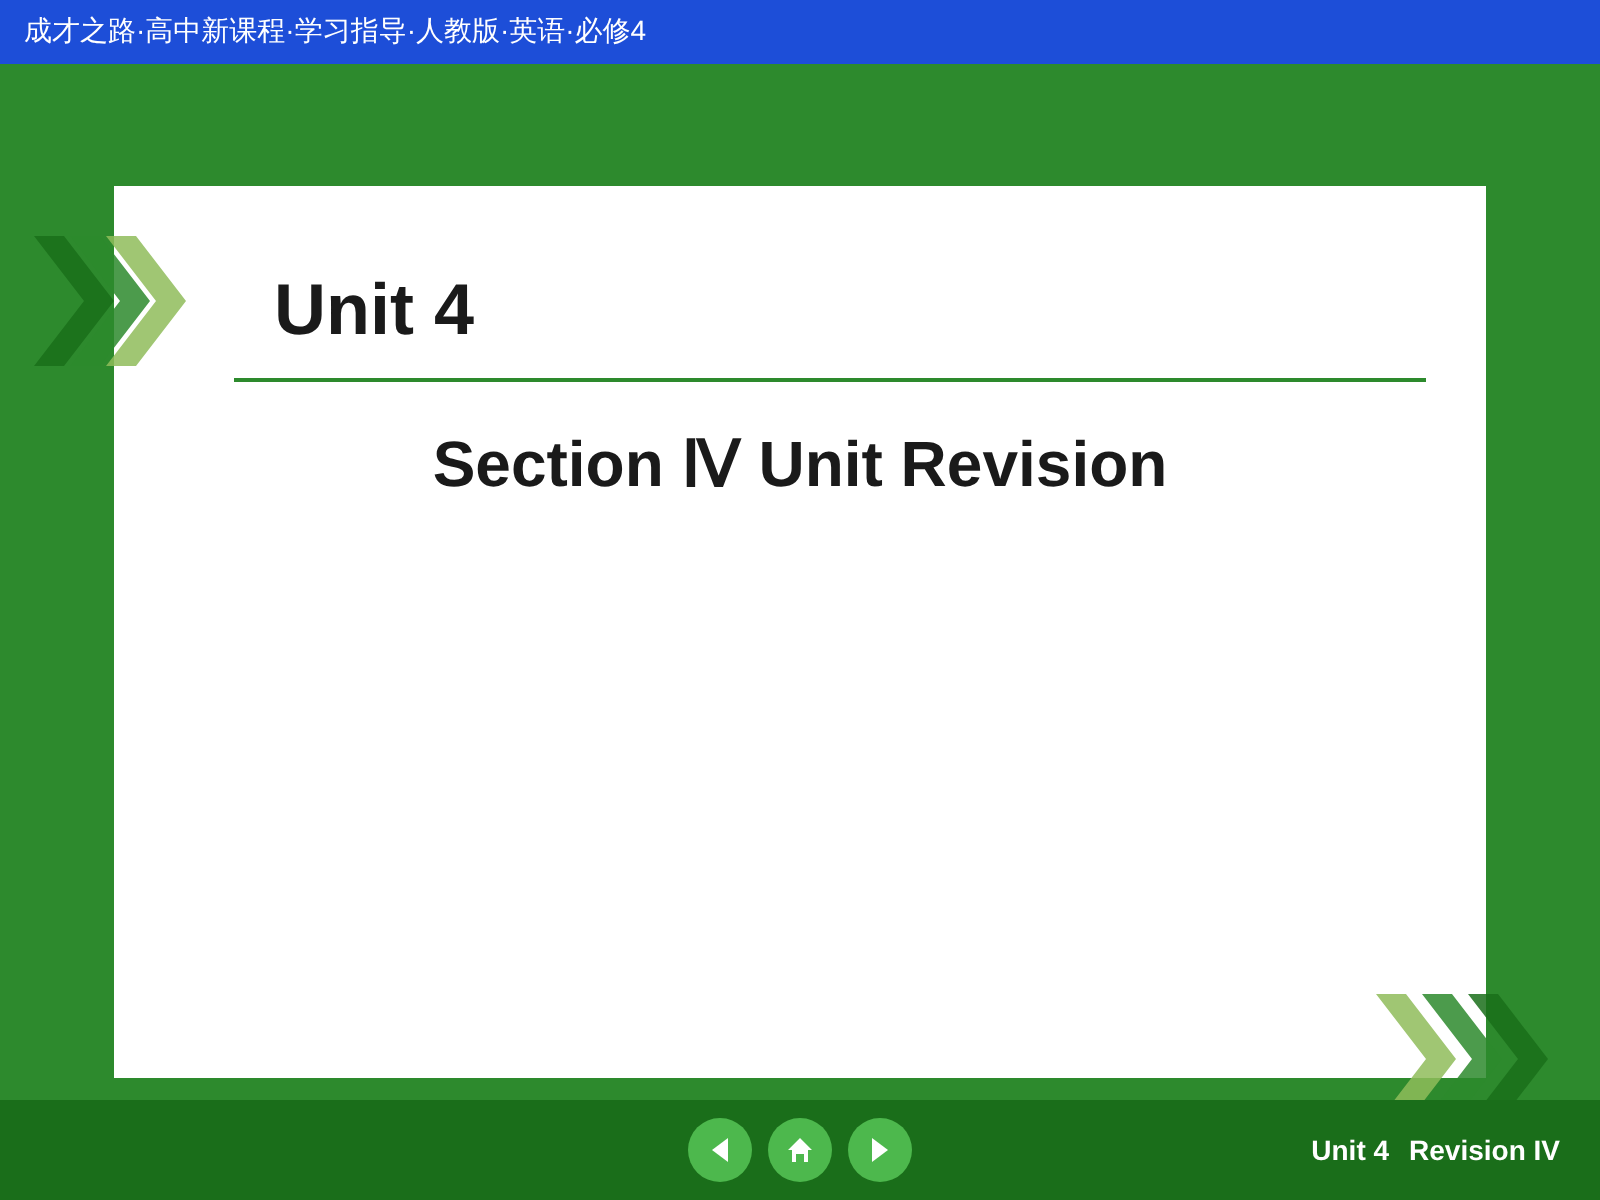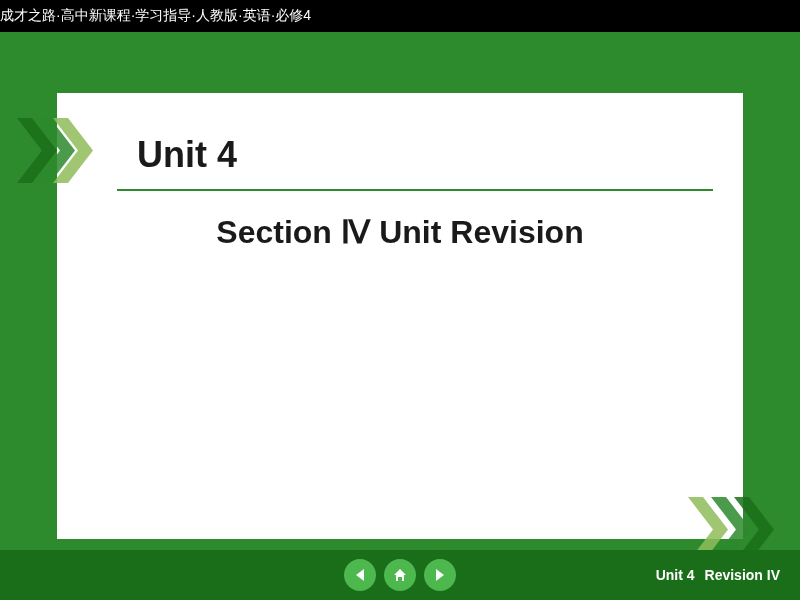--- a/index.html
+++ b/index.html
@@ -7,24 +7,24 @@
       width: 800px;
       height: 600px;
       overflow: hidden;
       background: #2d8a2d;
       font-family: Arial, sans-serif;
       position: relative;
     }
 
     
     #header {
-      background: #000000;
+      background: #1d4ed8;
       color: white;
       font-size: 14px;
-      padding: 6px 0;
+      padding: 6px 12px;
       height: 32px;
       display: flex;
       align-items: center;
     }
 
     
     #main {
       background: #2d8a2d;
       width: 800px;
       height: 568px;

